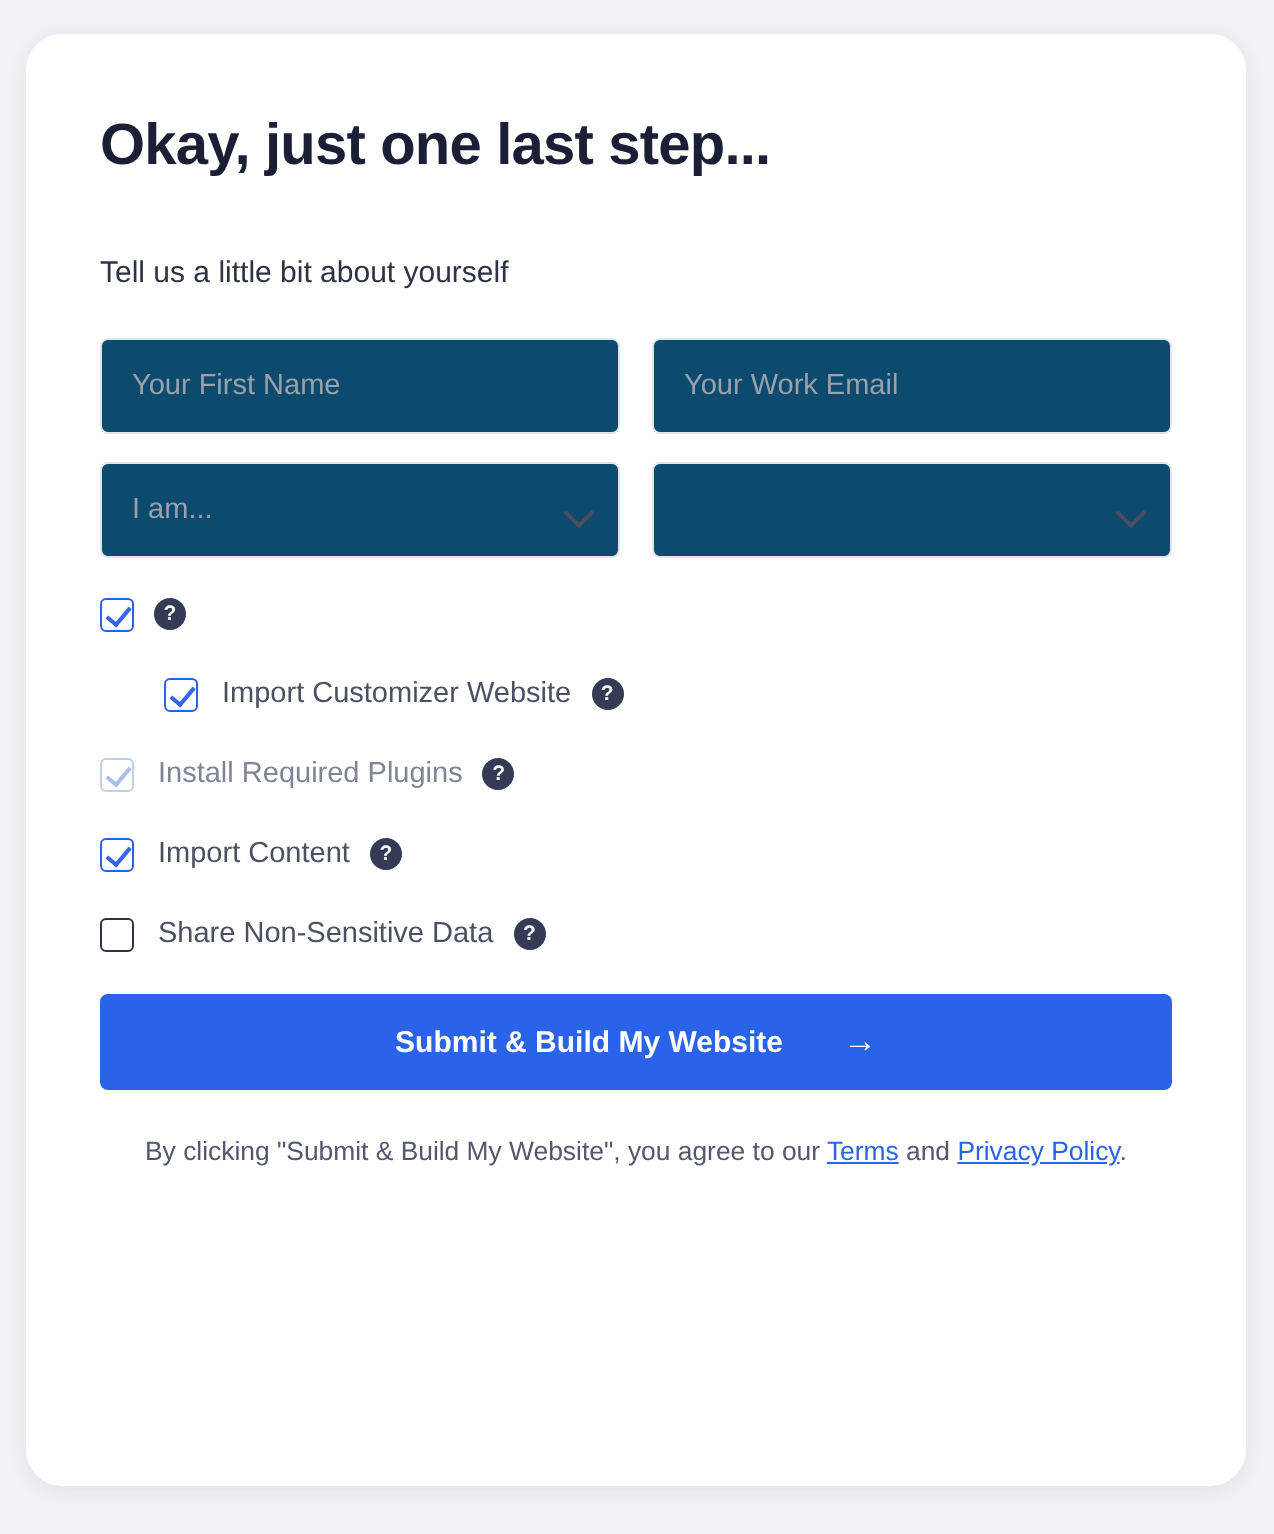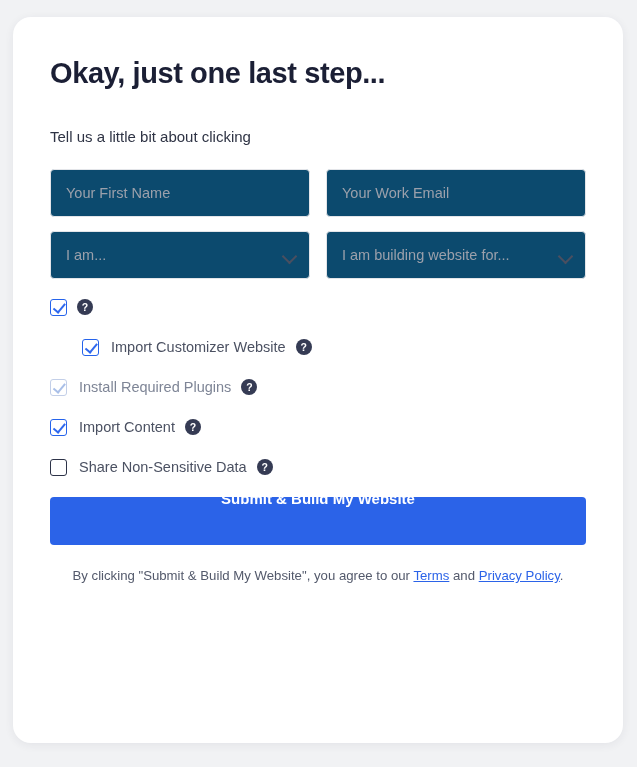--- a/index.html
+++ b/index.html
@@ -187,21 +187,20 @@
     border-radius: 4px;
     color: #fff;
     font-size: 15px;
     font-weight: bold;
     font-family: "Liberation Sans", sans-serif;
     display: flex;
     align-items: center;
     justify-content: center;
     gap: 30px;
     cursor: pointer;
-    flex-direction: column;
   }
   .submit .arrow {
     font-size: 17px;
     font-weight: normal;
     line-height: 1;
     margin-top: -1px;
   }
 
   .legal {
     margin-top: 22px;
@@ -215,35 +214,34 @@
     text-decoration: underline;
   }
 </style>
 </head>
 <body>
 
 <div class="page">
   <div class="card">
 
     <h1 class="title">Okay, just one last step...</h1>
-    <div class="subtitle">Tell us a little bit about clicking</div>
+    <div class="subtitle">Tell us a little bit about yourself</div>
 
     <div class="form-grid">
       <div class="field">
         <span>Your First Name</span>
       </div>
       <div class="field">
         <span>Your Work Email</span>
       </div>
       <div class="field select">
         <span>I am...</span>
         <span class="chev-down"></span>
       </div>
       <div class="field select">
-        <span>I am building website for...</span>
         <span class="chev-down"></span>
       </div>
     </div>
 
 
     <div class="opts" id="opts">
         <div class="opt">
           <span class="cbx checked"></span>
           <span class="help">?</span>
         </div>

